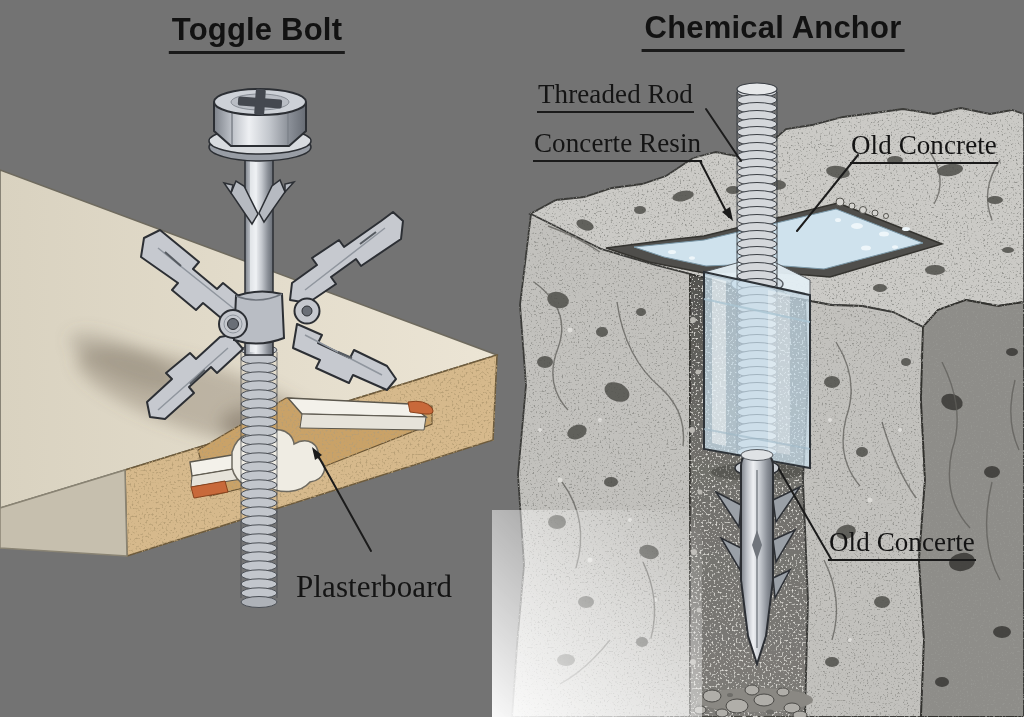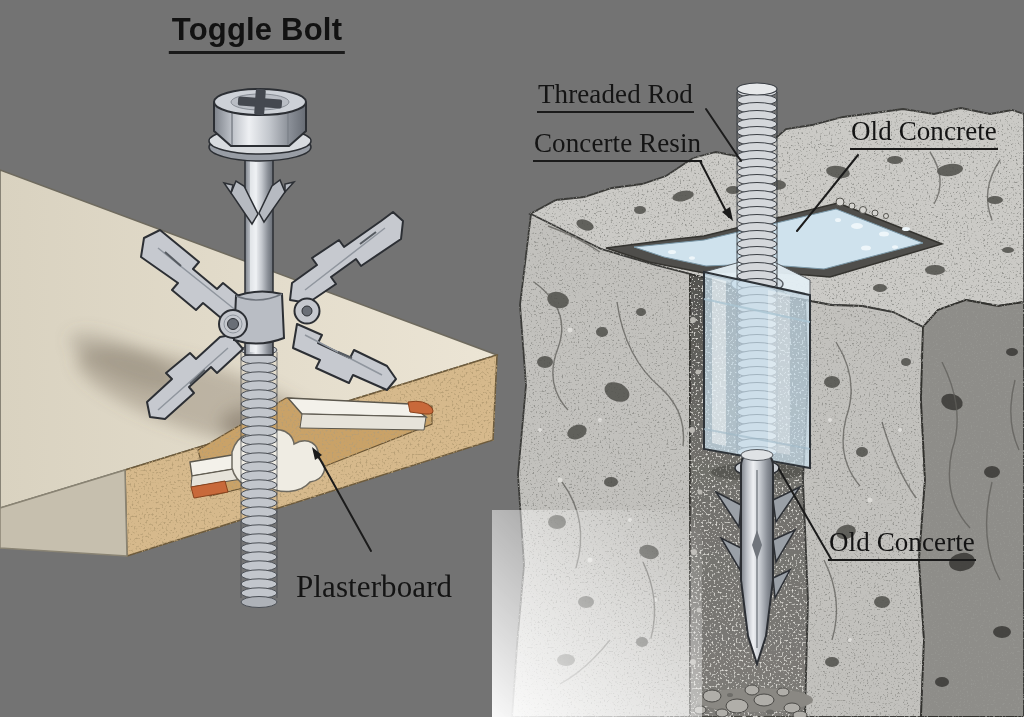--- a/index.html
+++ b/index.html
@@ -392,18 +392,19 @@
     <line x1="700" y1="161" x2="729" y2="217"></line>
     <polygon points="733,221 722,212 730,207" fill="#1b1b1b" stroke="none"></polygon>
     <line x1="858" y1="155" x2="797" y2="231"></line>
     <line x1="831" y1="559" x2="779" y2="469"></line>
     <line x1="371" y1="551" x2="316" y2="452"></line>
     <polygon points="312,447 322,455 315,460" fill="#1b1b1b" stroke="none"></polygon>
   </g>
 </svg>
 
   <div class="title" style="left:257px;top:12px">Toggle Bolt</div>
+  <div class="title" style="left:773px;top:10px">Chemical Anchor</div>
   <div class="callout ul" style="left:537px;top:79px">Threaded Rod</div>
   <div class="callout ul" style="left:533px;top:128px">Concerte Resin</div>
-  <div class="callout ul" style="left:850px;top:116px">Old Concrete</div>
+  <div class="callout ul" style="left:850px;top:130px">Old Concrete</div>
   <div class="callout ul" style="left:828px;top:527px">Old Concerte</div>
   <div class="callout plaster" style="left:296px;top:553px">Plasterboard</div>
 </div>
 
 </body></html>

